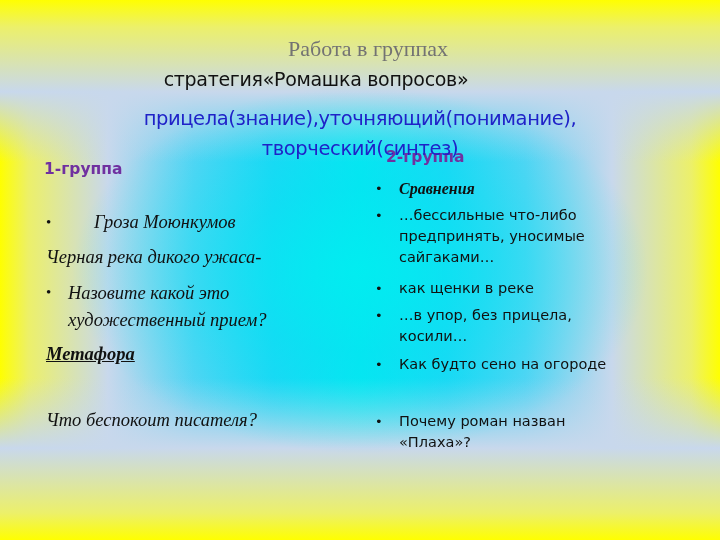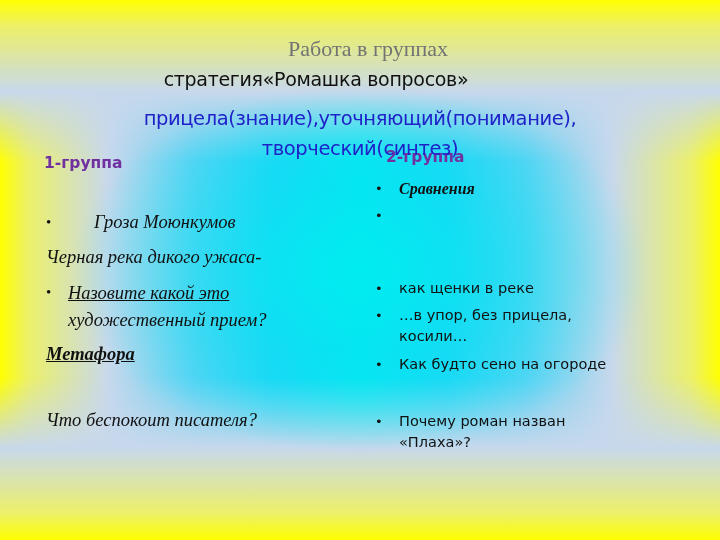--- a/index.html
+++ b/index.html
@@ -36,21 +36,21 @@
     .title3 {
       position: absolute; left: 100px; width: 520px; top: 104px; text-align: center;
       font-family: "DejaVu Sans", sans-serif; font-size: 19.5px; color: #1f22c8; line-height: 30px;
       letter-spacing: -0.4px;
     }
 
     .group-label {
       position: absolute; font-family: "DejaVu Sans", sans-serif; font-weight: bold;
       font-size: 15.5px; color: #7030a0;
     }
-    .g1 { left: 44px; top: 154px; }
+    .g1 { left: 44px; top: 160px; }
     .g2 { left: 386px; top: 148px; }
 
     .left-col { position: absolute; left: 46px; top: 0; width: 320px; font-family: "Liberation Serif", serif; color: #111; }
     .l-item { position: absolute; font-style: italic; font-size: 18.5px; line-height: 24px; white-space: nowrap; }
     .bullet { position: absolute; font-style: normal; font-size: 15px; }
 
     .right-col { position: absolute; left: 375px; top: 0; width: 300px; color: #111; }
     .r-item { position: absolute; left: 0; width: 290px; font-family: "DejaVu Sans", sans-serif; font-size: 14.5px; line-height: 21px; }
     .r-item .dot { position: absolute; left: 0; top: 0; font-size: 13px; }
     .r-item .txt { display: block; margin-left: 24px; }
@@ -72,35 +72,36 @@
   <div class="title3">прицела(знание),уточняющий(понимание), творческий(синтез)</div>
   <div class="group-label g1">1-группа</div>
 
   <div class="left-col">
     <span class="bullet" style="left:0; top:214px;">•</span>
     <span class="l-item" style="left:48px; top:210px;">Гроза Моюнкумов</span>
 
     <span class="l-item" style="left:0; top:245px;">Черная река дикого ужаса-</span>
 
     <span class="bullet" style="left:0; top:284px;">•</span>
-    <span class="l-item" style="left:22px; top:281px;text-decoration:underline;">Назовите какой это</span>
+    <span class="l-item" style="left:22px; top:281px;">Назовите какой это</span>
     <span class="l-item" style="left:22px; top:308px;">художественный прием?</span>
 
     <span class="l-item" style="left:0; top:342px; font-weight:bold;text-decoration:underline;">Метафора</span>
 
     <span class="l-item" style="left:0; top:408px;">Что беспокоит писателя?</span>
   </div>
 
   <div class="right-col">
     <div class="r-item serif" style="top:178px;">
       <span class="dot">•</span>
       <span class="txt">Сравнения</span>
     </div>
     <div class="r-item" style="top:205px;">
       <span class="dot">•</span>
+      <span class="txt" style="width:230px;">…бессильные что-либо предпринять, уносимые сайгаками…</span>
     </div>
     <div class="r-item" style="top:278px;">
       <span class="dot">•</span>
       <span class="txt">как щенки в реке</span>
     </div>
     <div class="r-item" style="top:305px;">
       <span class="dot">•</span>
       <span class="txt" style="width:210px;">…в упор, без прицела, косили…</span>
     </div>
     <div class="r-item" style="top:354px;">

